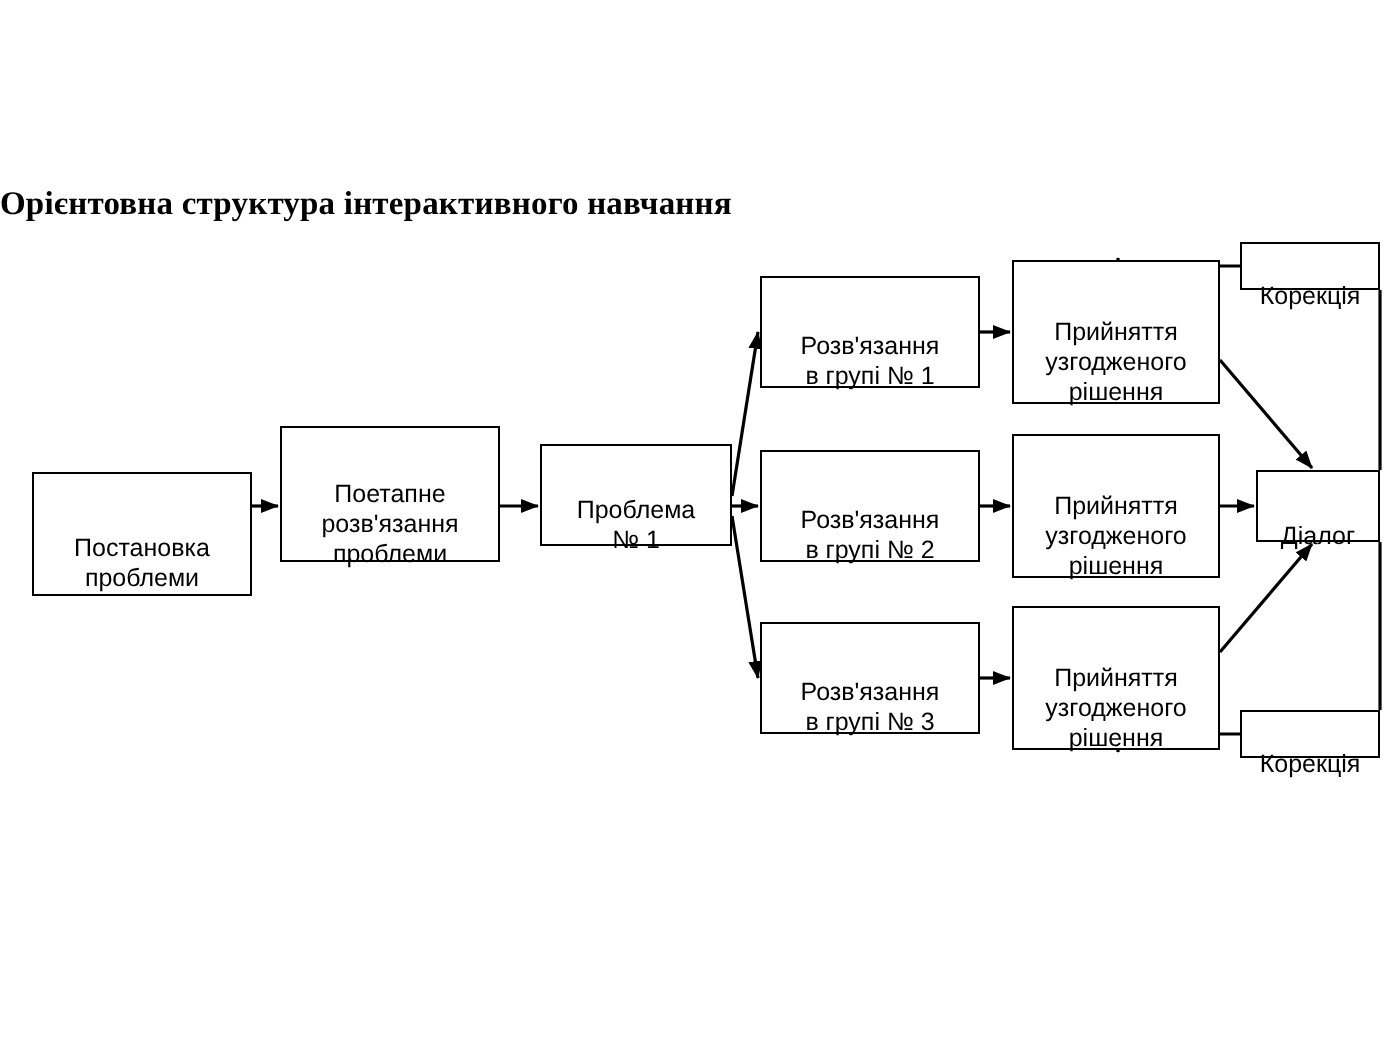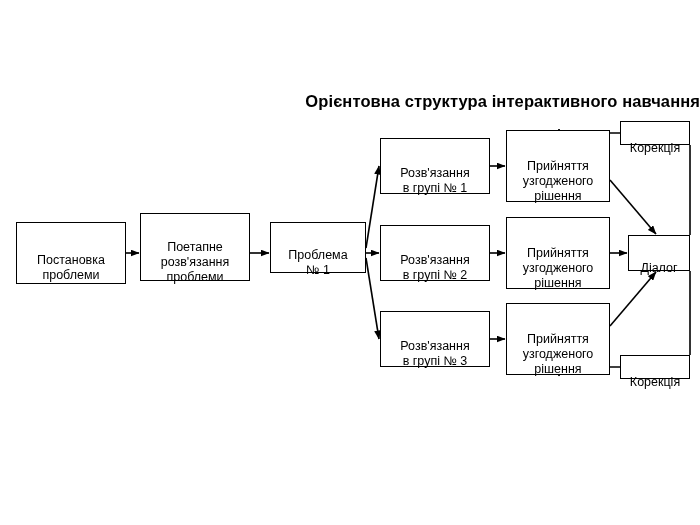--- a/index.html
+++ b/index.html
@@ -13,22 +13,22 @@
     height: 525px;
     background: #ffffff;
     font-family: "Liberation Sans", sans-serif;
     overflow: hidden;
   }
   #title {
     position: absolute;
     left: 0;
     top: 92px;
     width: 700px;
-    text-align: right;
-    font-family: Liberation Sans, sans-serif;
+    text-align: left;
+    font-family: Liberation Serif, serif;
     font-weight: bold;
     font-size: 16.5px;
     color: #000000;
     letter-spacing: 0.1px;
   }
   .node {
     position: absolute;
     box-sizing: border-box;
     border: 1.6px solid #000000;
     background: #ffffff;
@@ -94,21 +94,21 @@
 
       <line x1="620" y1="133" x2="559" y2="133"></line>
       <line x1="559" y1="133" x2="559" y2="129" marker-end="url(#arrow)"></line>
 
       <line x1="690" y1="271" x2="690" y2="355"></line>
       <line x1="620" y1="367" x2="559" y2="367"></line>
       <line x1="559" y1="367" x2="559" y2="376" marker-end="url(#arrow)"></line>
     </g>
   </svg>
 
-  <div class="node" style="left: 16px; top: 222px; width: 110px; height: 62px;">
+  <div class="node" style="left: 16px; top: 236px; width: 110px; height: 62px;">
       <span>Постановка<br>проблеми</span>
     </div>
   <div class="node" style="left: 140px; top: 213px; width: 110px; height: 68px;">
       <span>Поетапне<br>розв'язання<br>проблеми</span>
     </div>
   <div class="node" style="left: 270px; top: 222px; width: 96px; height: 51px;">
       <span>Проблема<br>№ 1</span>
     </div>
   <div class="node" style="left: 380px; top: 138px; width: 110px; height: 56px;">
       <span>Розв'язання<br>в групі № 1</span>

